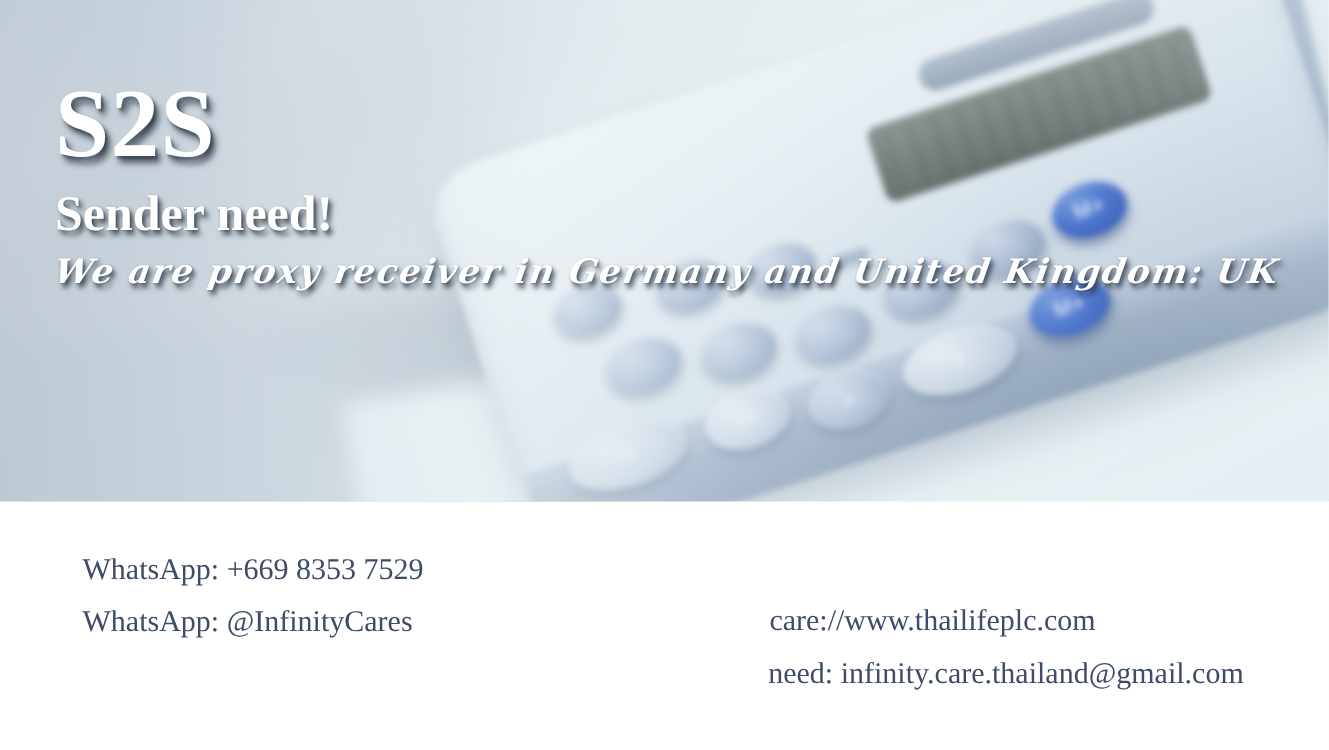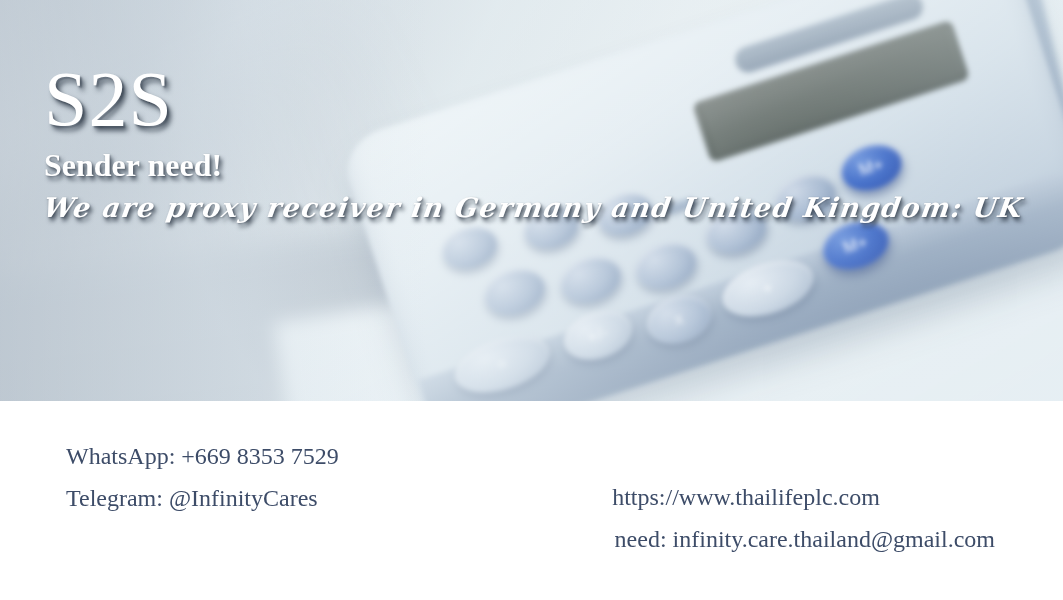--- a/index.html
+++ b/index.html
@@ -86,24 +86,24 @@
     background:linear-gradient(180deg,#bccbdb,#92a6bf);box-shadow:0 3px 4px rgba(90,110,140,.4);}
 
   
   .dof{position:absolute;inset:0;pointer-events:none;
     background:radial-gradient(ellipse 620px 420px at 76% 46%,rgba(255,255,255,0) 0%,rgba(233,241,245,.45) 72%,rgba(231,240,245,.7) 100%);}
   .dof-left{position:absolute;left:0;top:0;width:430px;height:401px;pointer-events:none;
     background:linear-gradient(90deg,rgba(150,162,176,.35) 0%,rgba(170,182,196,.10) 60%,rgba(255,255,255,0) 100%);}
 
   
   .headline{position:absolute;left:44px;top:62px;z-index:40;}
-  .h-title{font-size:78px;font-weight:400;color:#ffffff;line-height:.96;
+  .h-title{font-size:78px;font-weight:700;color:#ffffff;line-height:.96;
     font-family:"Liberation Serif",serif;letter-spacing:1px;
     text-shadow:4px 5px 5px rgba(38,48,62,.72), 2px 2px 2px rgba(48,58,72,.55);}
-  .h-sub{font-size:32px;font-weight:700;color:#ffffff;margin-top:10px;
+  .h-sub{font-size:40px;font-weight:700;color:#ffffff;margin-top:10px;
     font-family:"Liberation Serif",serif;
     text-shadow:3px 4px 4px rgba(38,48,62,.72), 1px 1px 2px rgba(48,58,72,.5);}
   .h-tag{font-size:27px;font-weight:700;color:#ffffff;margin-top:8px;white-space:nowrap;
     font-family:"DejaVu Serif",serif;font-style:italic;letter-spacing:1.4px;
     transform:skewX(-9deg);
     text-shadow:3px 4px 4px rgba(42,52,66,.75), 1px 1px 2px rgba(48,58,72,.55);}
 
   
   .footer{position:absolute;left:0;top:401px;width:1063px;height:199px;background:#ffffff;margin-top:12px;}
   .f-col-left{position:absolute;left:66px;top:22px;}
@@ -161,21 +161,21 @@
     <div class="headline">
       <div class="h-title">S2S</div>
       <div class="h-sub">Sender need!</div>
       <div class="h-tag">We are proxy receiver in Germany and United Kingdom: UK</div>
     </div>
   </div>
 
   <div class="footer">
     <div class="f-col-left">
       <div class="f-line">WhatsApp: +669 8353 7529</div>
-      <div class="f-line">Telegram: @InfinityCares</div>
+      <div class="f-line">WhatsApp: @InfinityCares</div>
     </div>
     <div class="f-col-right">
-      <div class="f-line url">https://www.thailifeplc.com</div>
+      <div class="f-line url">care://www.thailifeplc.com</div>
       <div class="f-line mail">need: infinity.care.thailand@gmail.com</div>
     </div>
   </div>
 
 </div>
 
 </body></html>

